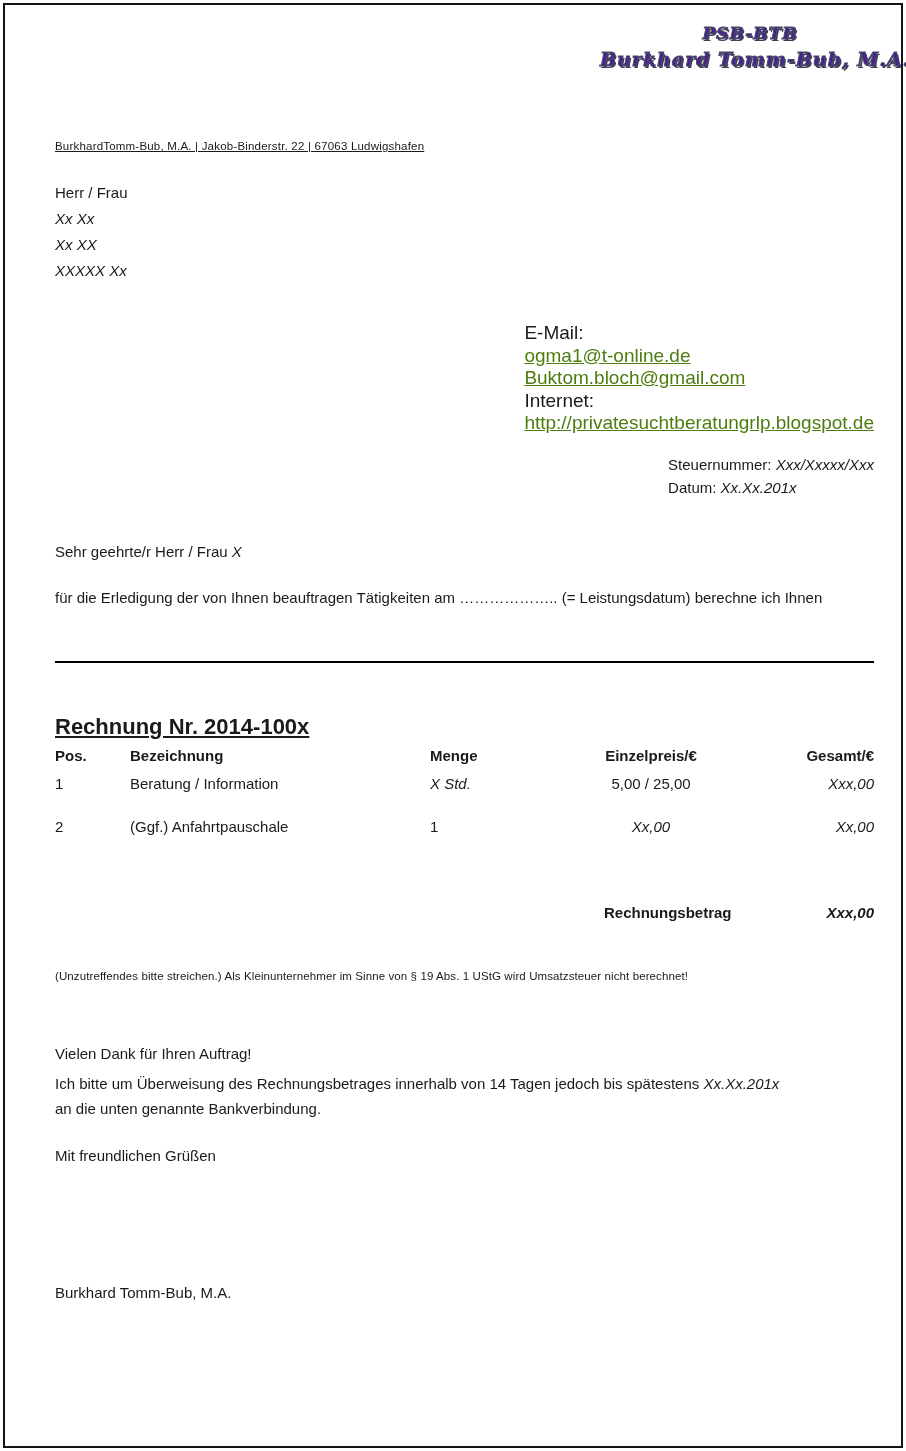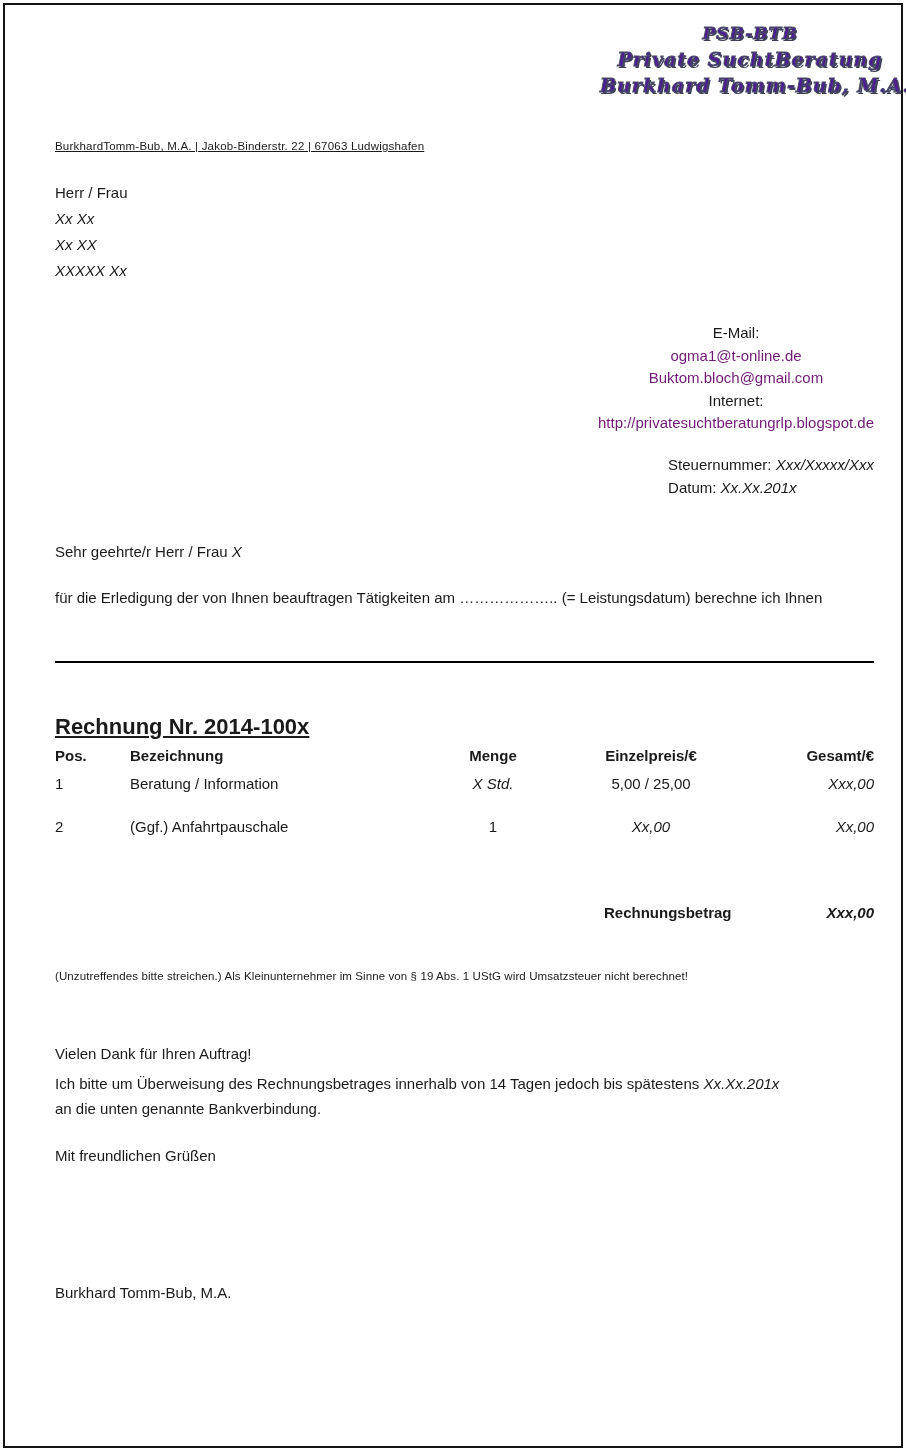--- a/index.html
+++ b/index.html
@@ -25,39 +25,39 @@
   }
   .logo-line.l1 { font-size: 17px; }
   .logo-line.l2 { font-size: 19px; }
   .logo-line.l3 { font-size: 19px; }
 
   .sender-line { left: 55px; top: 140px; font-size: 11.5px; text-decoration: underline; letter-spacing: 0.2px; }
 
   .recipient { left: 55px; top: 180px; font-size: 15px; line-height: 26px; }
   .recipient .ph { font-style: italic; }
 
-  .contact { right: 32px; top: 322px; text-align: center; font-size: 15px; line-height: 22.5px; }
-  .link { color: #701a75; cursor: pointer; }
+  .contact { right: 32px; top: 322px; text-align: left; font-size: 19px; line-height: 22.5px; }
+  .link { color: #4d7c0f; text-decoration: underline; cursor: pointer; }
 
   .meta { right: 32px; top: 453px; text-align: left; font-size: 15px; line-height: 23px; }
   .it { font-style: italic; }
 
   .greeting { left: 55px; top: 543px; font-size: 15px; }
   .intro { left: 55px; top: 585px; font-size: 15px; line-height: 25px; width: 825px; }
 
   .rule { left: 55px; top: 661px; width: 819px; height: 0; border-top: 2px solid #000; }
 
   .invoice-title { left: 55px; top: 714px; font-size: 22px; font-weight: bold; text-decoration: underline; }
 
   .tbl-row { left: 55px; width: 819px; display: grid;
              grid-template-columns: 75px 300px 126px 190px 128px;
              font-size: 15px; }
   .tbl-row .c-pos   { text-align: left; }
   .tbl-row .c-desc  { text-align: left; }
-  .tbl-row .c-qty   { text-align: center; }
+  .tbl-row .c-qty   { text-align: left; }
   .tbl-row .c-unit  { text-align: center; }
   .tbl-row .c-total { text-align: right; }
   .tbl-head { top: 731px; font-weight: bold; margin-top: 16px; }
   .tbl-r0 { top: 775px; }
   .tbl-r1 { top: 818px; }
 
   .total-label { left: 604px; top: 904px; font-size: 15px; font-weight: bold; }
   .total-value { right: 32px; top: 904px; font-size: 15px; font-weight: bold; font-style: italic; }
 
   .smallprint { left: 55px; top: 970px; font-size: 11.5px; width: 825px; letter-spacing: 0.1px; }
@@ -72,21 +72,20 @@
 </style>
 </head>
 <body>
 
 <div class="page">
 
   <div class="frame"></div>
 
   <div class="abs logo">
     <div class="logo-line l1">PSB-BTB</div>
-    <div class="logo-line l2">Private SuchtBeratung</div>
     <div class="logo-line l3">Burkhard Tomm-Bub, M.A.</div>
   </div>
 
   <div class="abs sender-line">BurkhardTomm-Bub, M.A. | Jakob-Binderstr. 22 | 67063 Ludwigshafen</div>
 
   <div class="abs recipient">
     <div>Herr / Frau</div>
     <div class="ph">Xx Xx</div>
     <div class="ph">Xx XX</div>
     <div class="ph">XXXXX Xx</div>

